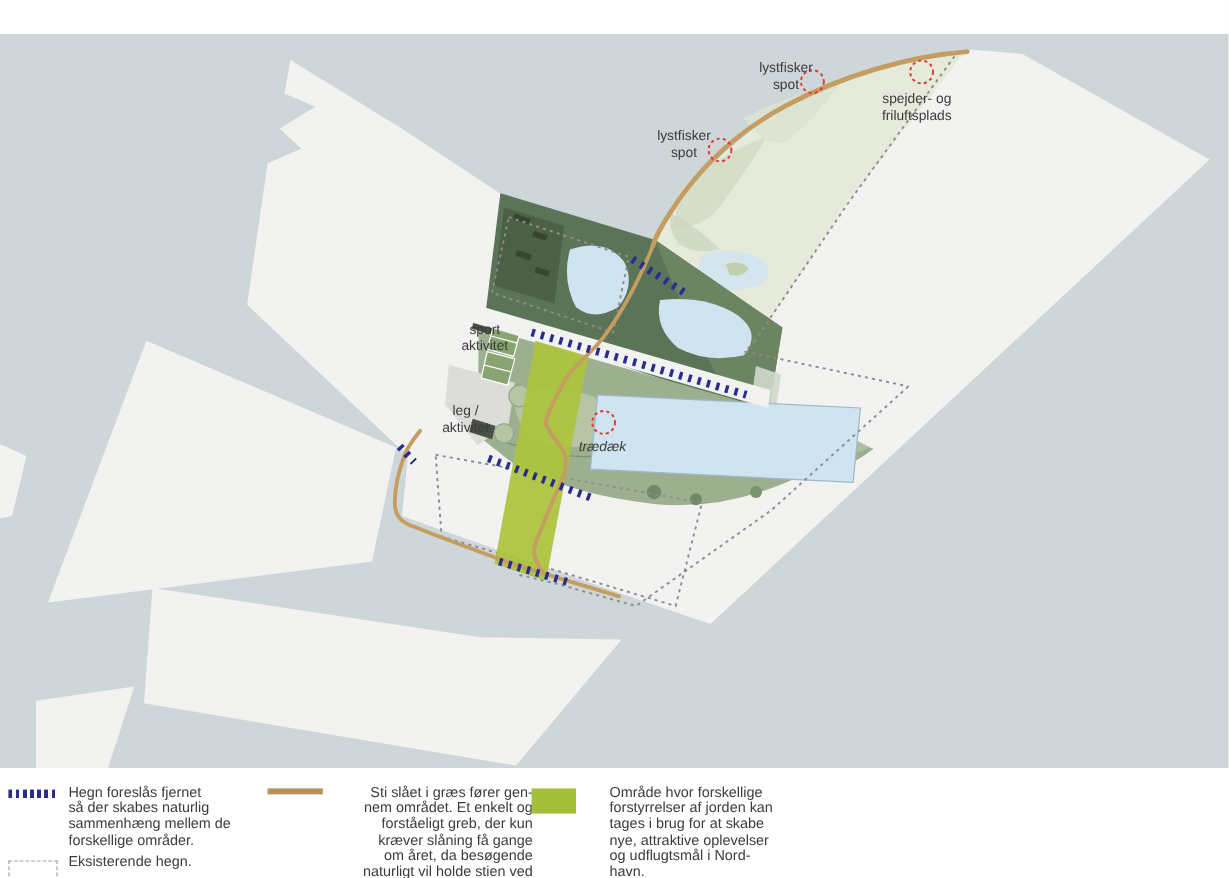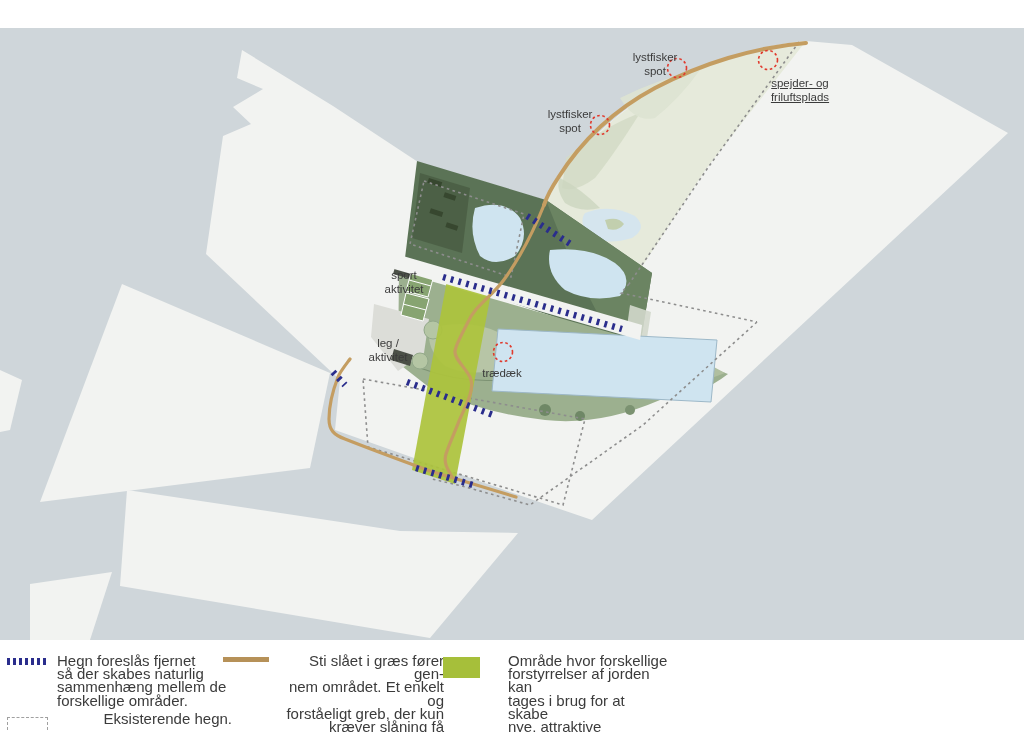--- a/index.html
+++ b/index.html
@@ -1,21 +1,21 @@
 <!DOCTYPE html>
 <html><head>
 <meta charset="utf-8">
 <style>
   html,body{margin:0;padding:0;background:#fff;}
   #stage{position:relative;width:1024px;height:732px;overflow:hidden;
          font-family:"Liberation Sans", sans-serif;background:#fff;margin-top:28px;}
   #plan-svg{position:absolute;left:0;top:0;}
   .maplabel{position:absolute;white-space:pre-line;text-align:center;
             font-size:11.5px;line-height:13.5px;color:#3b3b3b;width:80px;}
-  .lg-text{position:absolute;white-space:pre-line;font-size:15px;line-height:13.2px;
+  .lg-text{position:absolute;white-space:pre-line;font-size:12px;line-height:13.2px;
            color:#3b3b3b;width:175px;}
   .lg-swatch-dashes{position:absolute;left:7px;top:630px;width:41px;height:7px;
            background:repeating-linear-gradient(90deg,#2a2d8c 0 3.2px,transparent 3.2px 6px);}
   .lg-swatch-dashedrect{position:absolute;left:7px;top:689px;width:39px;height:21px;
            border:1.5px dashed #a0a0a0;background:transparent;}
   .lg-swatch-tan{position:absolute;left:223px;top:629px;width:46px;height:5px;background:#b69158;}
   .lg-swatch-green{position:absolute;left:443px;top:629px;width:37px;height:21px;background:#a6bf3a;}
   .bluedash{stroke:#2a2d8c;stroke-width:6.5;fill:none;stroke-dasharray:2.8 5.2;}
   .fence{stroke:#8d8d8d;stroke-width:1.6;fill:none;stroke-dasharray:2.6 3.4;}
   .tanpath{stroke:#c49d61;fill:none;stroke-linecap:round;stroke-linejoin:round;}
@@ -120,38 +120,38 @@
   <g>
     <circle class="redcircle" cx="677" cy="40" r="9.5"></circle>
     <circle class="redcircle" cx="768" cy="32" r="9.5"></circle>
     <circle class="redcircle" cx="600" cy="97" r="9.5"></circle>
     <circle class="redcircle" cx="503" cy="324" r="9.5"></circle>
   </g>
 </svg>
 
 <div class="maplabel" style="left:615px;top:23px;">lystfisker
 spot</div>
-<div class="maplabel" style="left:754px;top:49px;width:92px;text-decoration:underline;">spejder- og
+<div class="maplabel" style="left:718px;top:49px;width:92px;">spejder- og
 friluftsplads</div>
 <div class="maplabel" style="left:530px;top:80px;">lystfisker
 spot</div>
 <div class="maplabel" style="left:364px;top:241px;">sport
 aktivitet</div>
 <div class="maplabel" style="left:348px;top:309px;">leg /
 aktivitet</div>
-<div class="maplabel" style="left:462px;top:339px;">trædæk</div>
+<div class="maplabel" style="left:462px;top:339px;font-style:italic;">trædæk</div>
 
 <div>
   <div class="lg-swatch-dashes"></div>
   <div class="lg-text" style="left:57px;top:626px;">Hegn foreslås fjernet
 så der skabes naturlig
 sammenhæng mellem de
 forskellige områder.</div>
   <div class="lg-swatch-dashedrect"></div>
-  <div class="lg-text" style="left:57px;top:684px;text-align:right;">Eksisterende hegn.</div>
+  <div class="lg-text" style="left:57px;top:684px;">Eksisterende hegn.</div>
   <div class="lg-swatch-tan"></div>
   <div class="lg-text" style="left:284px;top:626px;width:160px;text-align:right;">Sti slået i græs fører gen-
 nem området. Et enkelt og
 forståeligt greb, der kun
 kræver slåning få gange
 om året, da besøgende
 naturligt vil holde stien ved
 lige. Langs vandet ledes
 stien helt ud til spidsen.</div>
   <div class="lg-swatch-green"></div>

